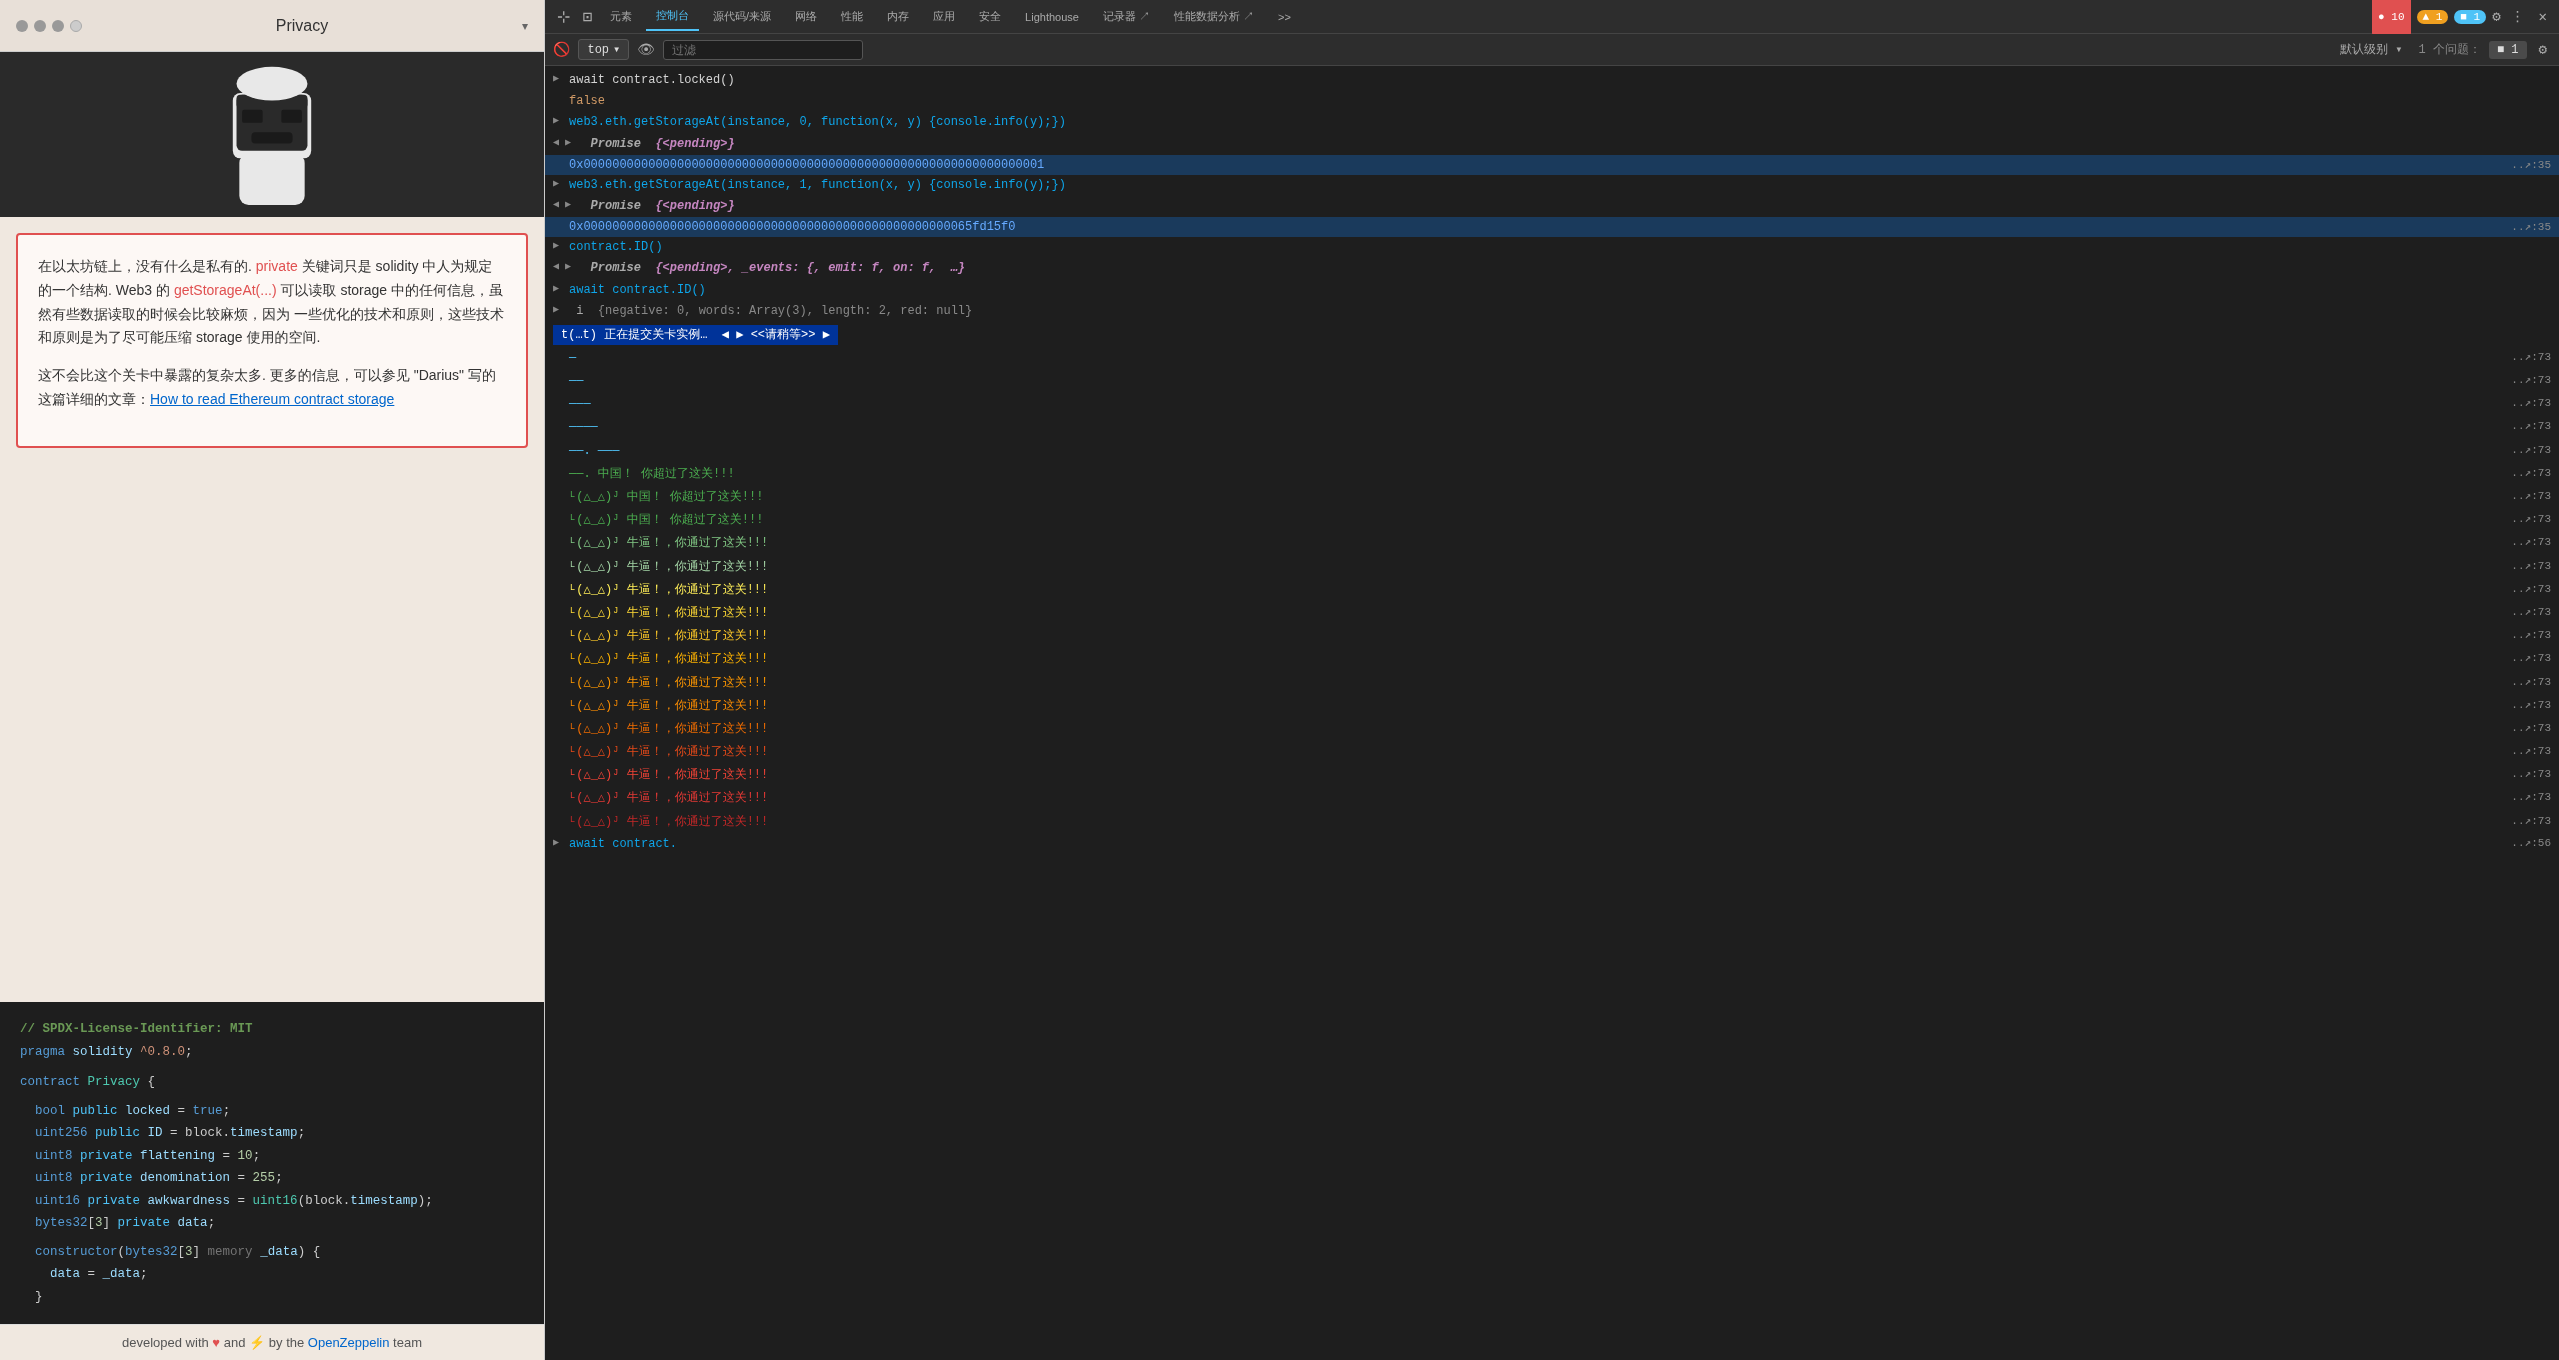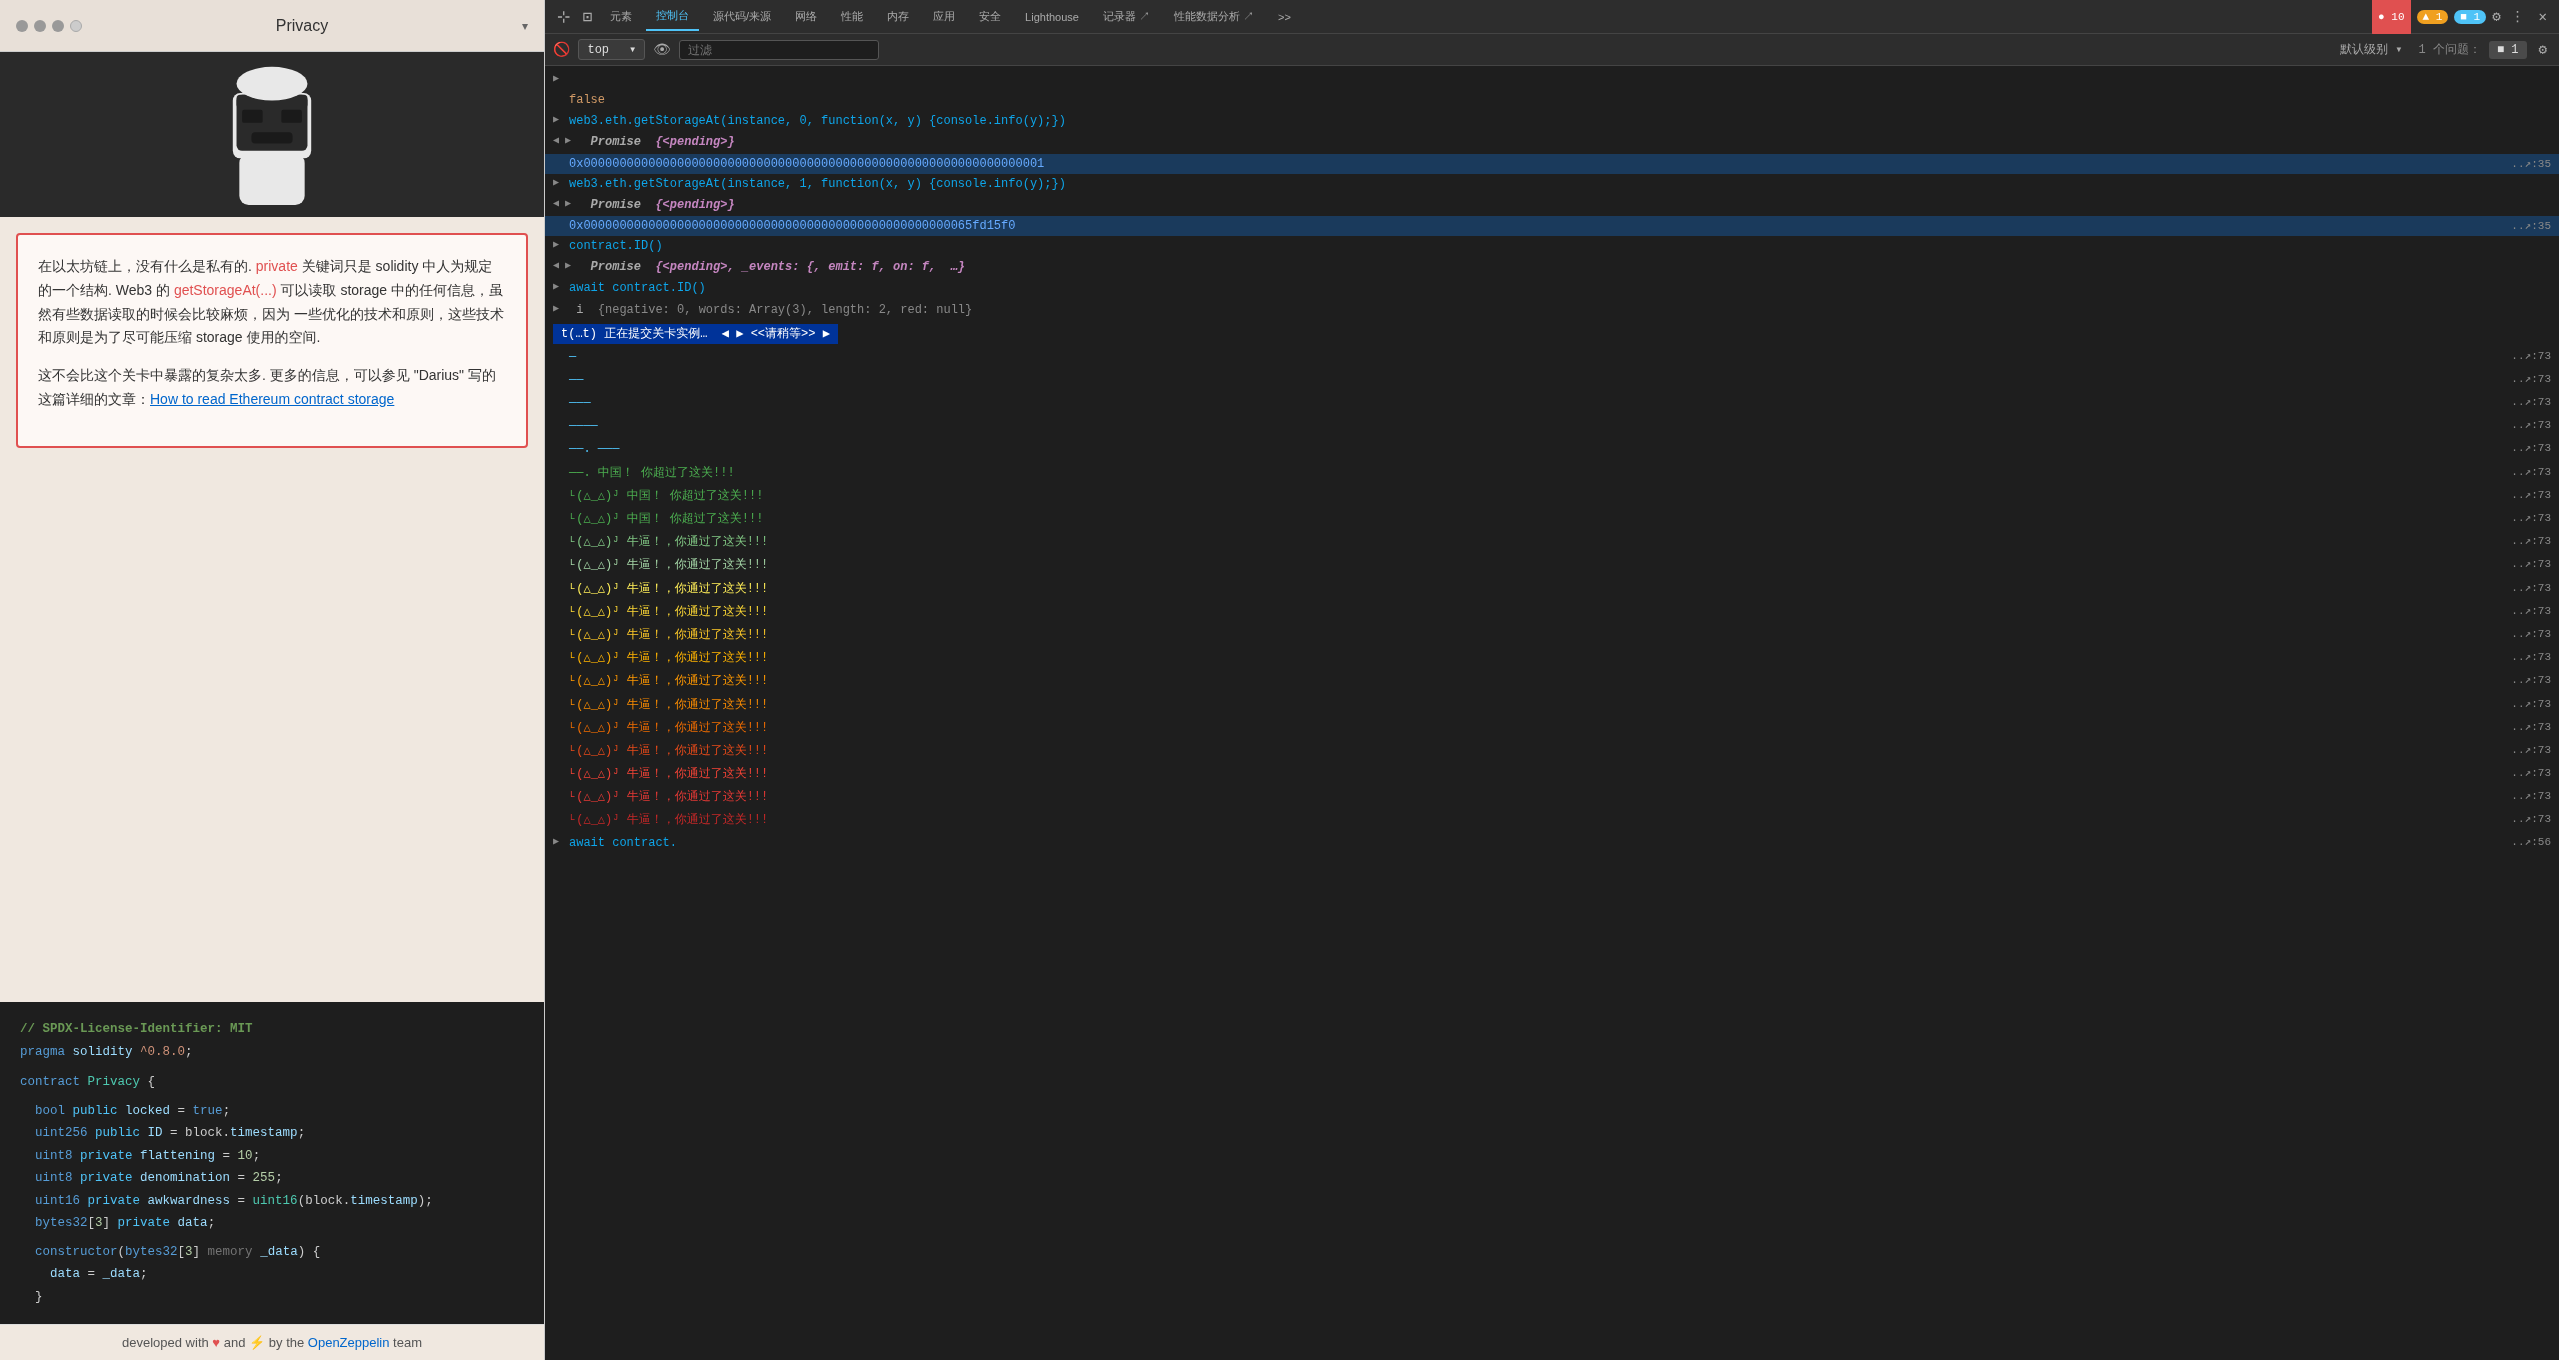--- a/index.html
+++ b/index.html
@@ -224,21 +224,21 @@
 
     .top-badge {
       background: #3a3a3a;
       border: 1px solid #555;
       border-radius: 3px;
       padding: 2px 8px;
       color: #ddd;
       font-size: 12px;
       display: flex;
       align-items: center;
-      gap: 20px;
+      gap: 4px;
       cursor: pointer;
     }
 
     .filter-input {
       background: #1e1e1e;
       border: 1px solid #555;
       border-radius: 3px;
       padding: 2px 8px;
       color: #ddd;
       font-size: 12px;
@@ -441,20 +441,21 @@
     </div>
     <span style="color:#888;margin-left:8px;font-size:12px;">1 个问题：</span>
     <span class="issues-badge">■ 1</span>
     <span class="devtools-icon-btn">⚙</span>
   </div>
 
   <div class="console-output">
 
     <div class="console-line">
       <span class="toggle">▶</span>
+      <span class="console-line-content" style="color:#d4d4d4">await contract.locked()</span>
       <span class="console-line-src"></span>
     </div>
 
     <div class="console-line">
       <span class="console-line-content false-text">false</span>
     </div>
 
     <div class="console-line">
       <span class="toggle">▶</span>
       <span class="console-line-content">web3.eth.getStorageAt(instance, 0, function(x, y) {console.info(y);})</span>

